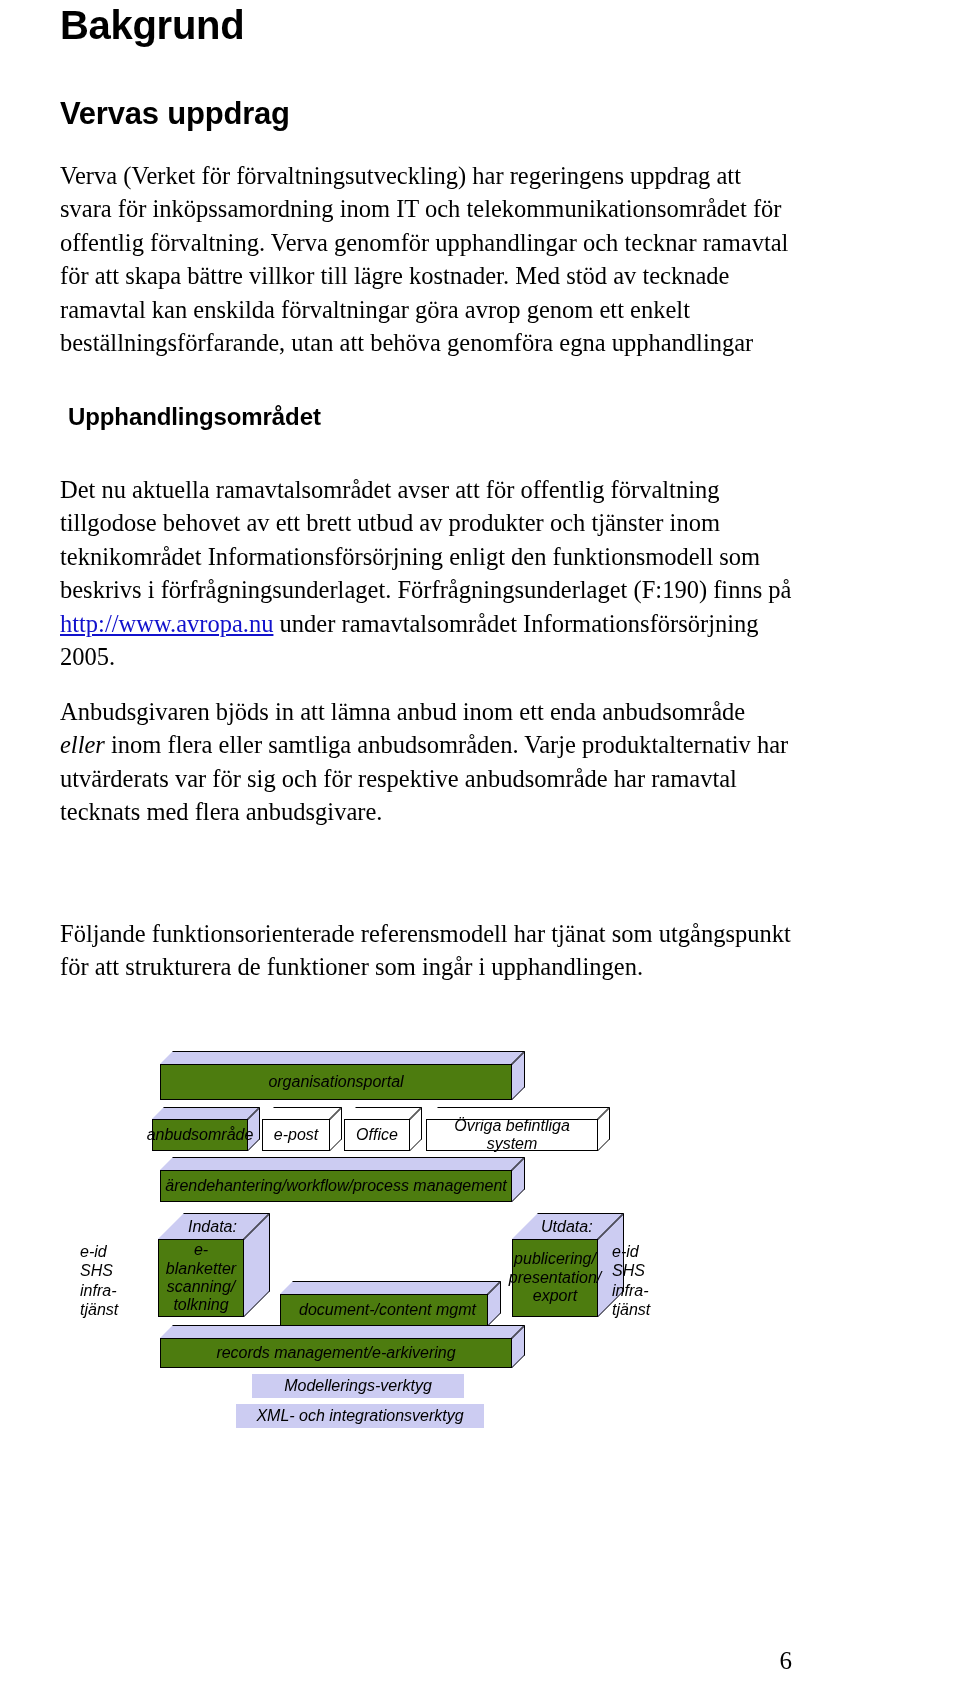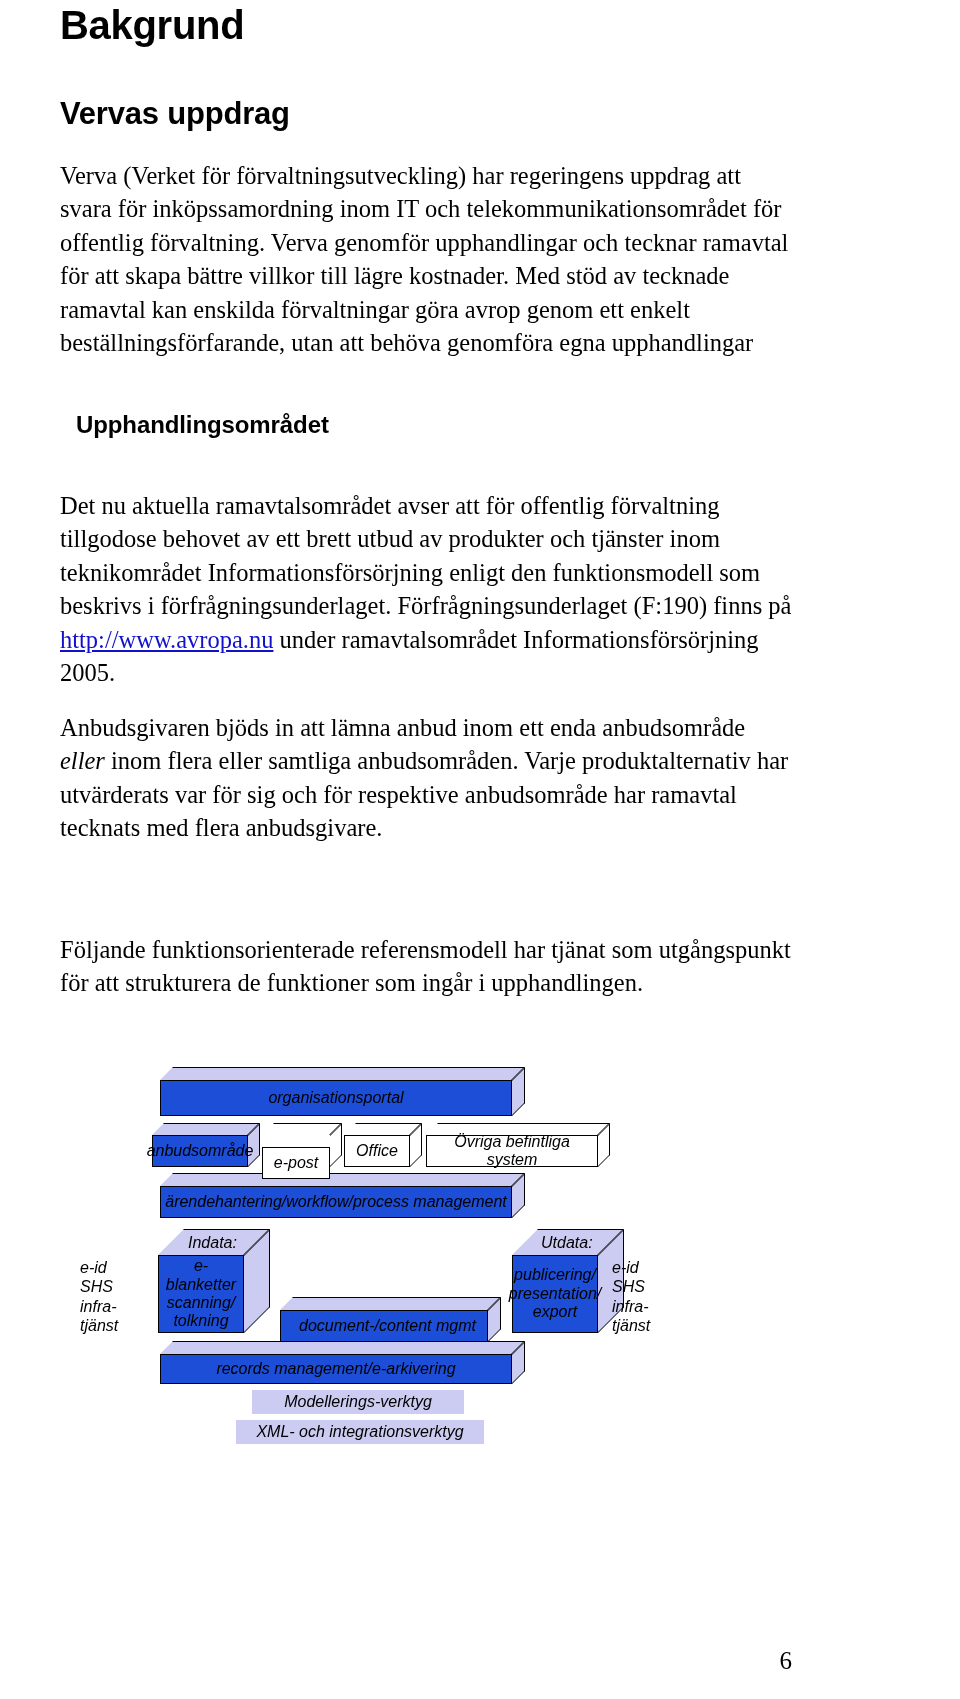--- a/index.html
+++ b/index.html
@@ -40,21 +40,21 @@
     font-size: 31px;
     line-height: 1.05;
     margin: 0;
     letter-spacing: -0.2px;
   }
   h3.doc-h3 {
     font-family: "Liberation Sans", "DejaVu Sans", sans-serif;
     font-weight: bold;
     font-size: 24px;
     line-height: 1.05;
-    margin: 16px;
+    margin: 8px;
     letter-spacing: -0.1px;
   }
 
   
   p.body {
     font-family: "Liberation Serif", "DejaVu Serif", serif;
     font-size: 24.5px;
     line-height: 33.5px;
     margin: 0;
     text-align: left;
@@ -86,21 +86,21 @@
     font-size: 16px;
   }
 
   
   .box3d { position: absolute; }
   .box3d .face {
     position: absolute;
     left: 0;
     box-sizing: border-box;
     border: 1.6px solid #000;
-    background: #1d4ed8;
+    background: #4d7c0f;
     display: flex;
     align-items: center;
     justify-content: center;
     text-align: center;
     line-height: 1.14;
     z-index: 3;
   }
   .box3d.white .face { background: #ffffff; }
   .box3d .topface {
     position: absolute;
@@ -212,21 +212,21 @@
       <div class="topface" style="left:0; top:-12px; width:96px; height:12px;"></div>
       <div class="rightface" style="left:96px; top:0; width:12px; height:32px;"></div>
       <div class="face" style="top:0; width:96px; height:32px;">
           <span class="lbl">anbudsområde</span>
         </div>
     </div>
 
     <div class="box3d white" style="left:190px; top:73px; width:68px; height:32px;">
       <div class="topface" style="left:0; top:-12px; width:68px; height:12px;"></div>
       <div class="rightface" style="left:68px; top:0; width:12px; height:32px;"></div>
-      <div class="face" style="top:0; width:68px; height:32px;margin-top:12px;">
+      <div class="face" style="top:0; width:68px; height:32px;">
           <span class="lbl">e-post</span>
         </div>
     </div>
 
     <div class="box3d white" style="left:272px; top:73px; width:66px; height:32px;">
       <div class="topface" style="left:0; top:-12px; width:66px; height:12px;"></div>
       <div class="rightface" style="left:66px; top:0; width:12px; height:32px;"></div>
       <div class="face" style="top:0; width:66px; height:32px;">
           <span class="lbl">Office</span>
         </div>

